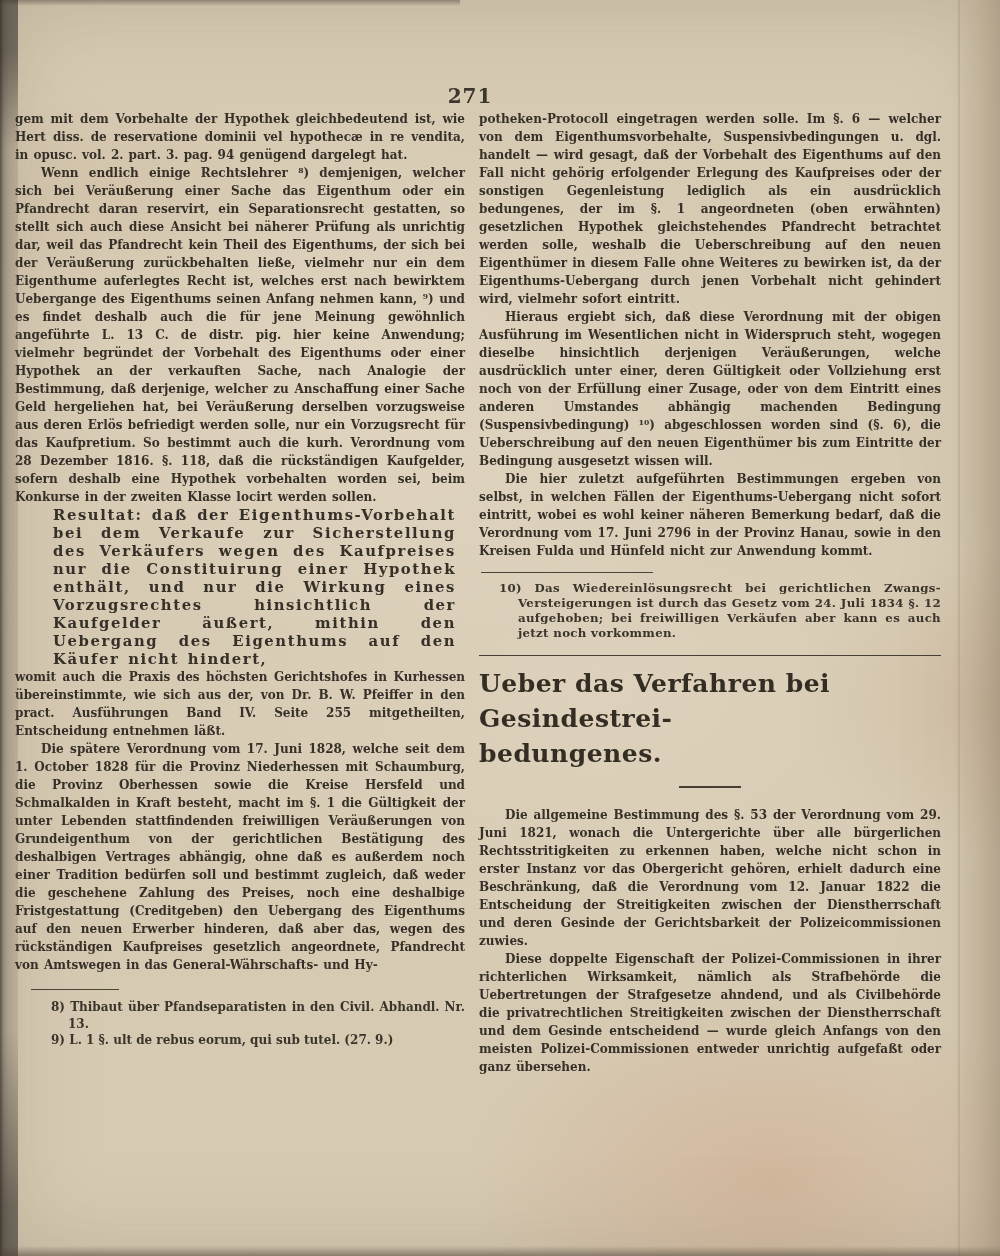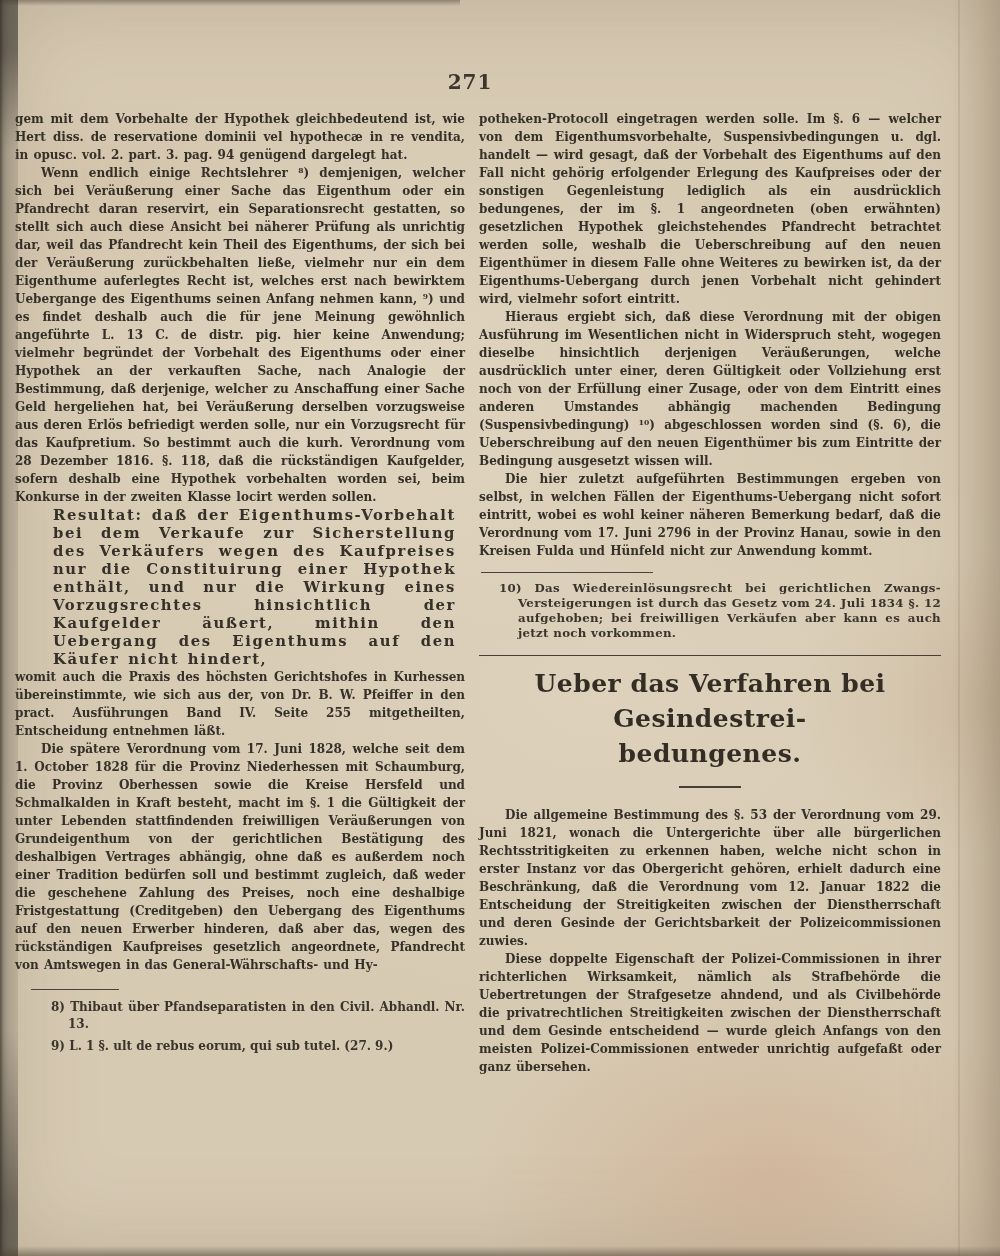--- a/index.html
+++ b/index.html
@@ -23,43 +23,43 @@
       linear-gradient(to bottom, rgba(40,36,31,0.55) 0 4%, rgba(40,36,31,0.12) 12%, rgba(40,36,31,0.10) 82%, rgba(40,36,31,0.55) 96%),
       linear-gradient(to right, rgba(70,64,55,0.80) 0, rgba(125,116,102,0.45) 4px, rgba(150,140,123,0.25) 9px, rgba(150,140,123,0) 18px);}
   .edge-top{position:absolute;top:0;left:0;width:46%;height:6px;pointer-events:none;
     background:linear-gradient(to bottom, rgba(72,64,53,0.45), rgba(72,64,53,0));}
   .edge-bottom{position:absolute;bottom:0;left:0;right:0;height:10px;pointer-events:none;
     background:linear-gradient(to top, rgba(72,63,50,0.50), rgba(72,63,50,0));}
   .edge-right{position:absolute;right:0;top:0;bottom:0;width:48px;pointer-events:none;
     background:linear-gradient(to right, rgba(150,128,100,0) , rgba(150,128,100,0.20) 60%, rgba(128,108,84,0.30));}
   .fold{position:absolute;right:40px;top:0;bottom:0;width:2px;background:rgba(118,100,78,0.16);pointer-events:none;}
 
-  .pagenum{position:absolute;top:70px;left:0;width:940px;text-align:center;
+  .pagenum{position:absolute;top:84px;left:0;width:940px;text-align:center;
     font-weight:bold;font-size:20px;letter-spacing:1px;color:#3c362c;}
 
   .cols{position:absolute;top:110px;left:15px;display:flex;gap:14px;}
   .col-left{width:450px;}
   .col-right{width:462px;}
 
   .p{margin:0;text-align:justify;font-weight:bold;font-size:12px;line-height:18px;
      word-spacing:1px;color:#363028;}
   .ind{text-indent:26px;}
   .bq{margin:0 9px 0 38px;text-align:justify;font-weight:bold;font-size:14.8px;line-height:18px;
       letter-spacing:1.6px;word-spacing:2px;color:#363028;}
 
   .fnsep{border:0;border-top:1.6px solid #4a4338;width:88px;margin:15px 0 9px 16px;}
-  .fn{margin:0 0 6px 36px;padding-left:17px;text-indent:-17px;text-align:justify;
+  .fn{margin:0 0 0 36px;padding-left:17px;text-indent:-17px;text-align:justify;
       font-weight:bold;font-size:12px;line-height:16.5px;color:#3a342b;}
 
   .fnsep-r{border:0;border-top:1.6px solid #4a4338;width:172px;margin:12px 0 8px 2px;}
   .fn-r{margin:0 0 0 20px;padding-left:19px;text-indent:-19px;text-align:justify;
       font-weight:bold;font-size:11.8px;line-height:15px;letter-spacing:0.3px;color:#3a342b;}
 
   .rule-full{border:0;border-top:1.7px solid #463f34;width:100%;margin:14px 0 10px 0;}
-  .heading{margin:6px 0 0 0;text-align:center;font-weight:bold;font-size:25px;line-height:35px;
+  .heading{margin:6px 0 0 0;text-align:left;font-weight:bold;font-size:25px;line-height:35px;
       letter-spacing:0.5px;color:#332d24;}
   .rule-short{border:0;border-top:2.2px solid #463f34;width:62px;margin:15px auto 18px auto;}
 </style>
 </head>
 <body>
 
 <div class="paper">
 
   <div class="pagenum">271</div>
 

